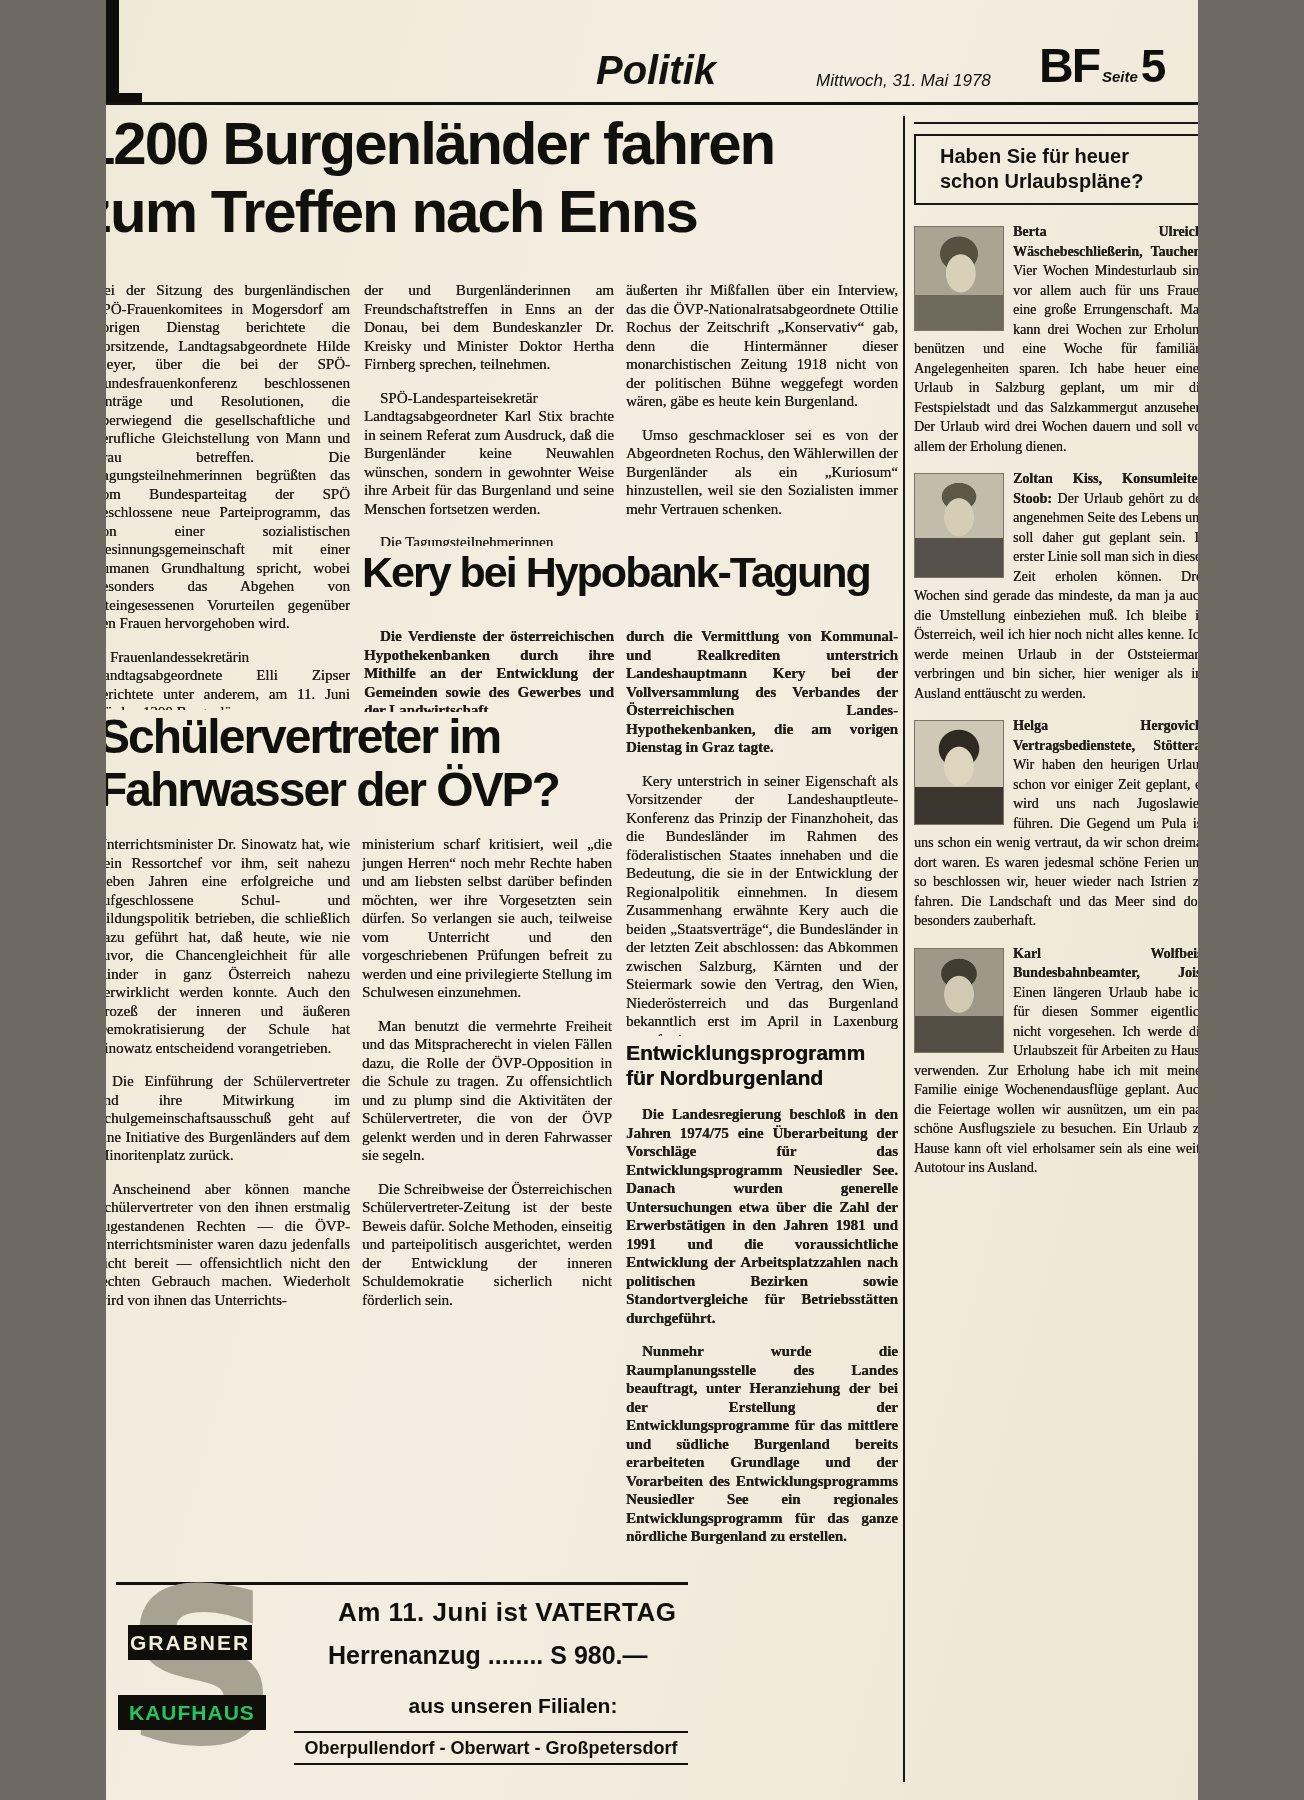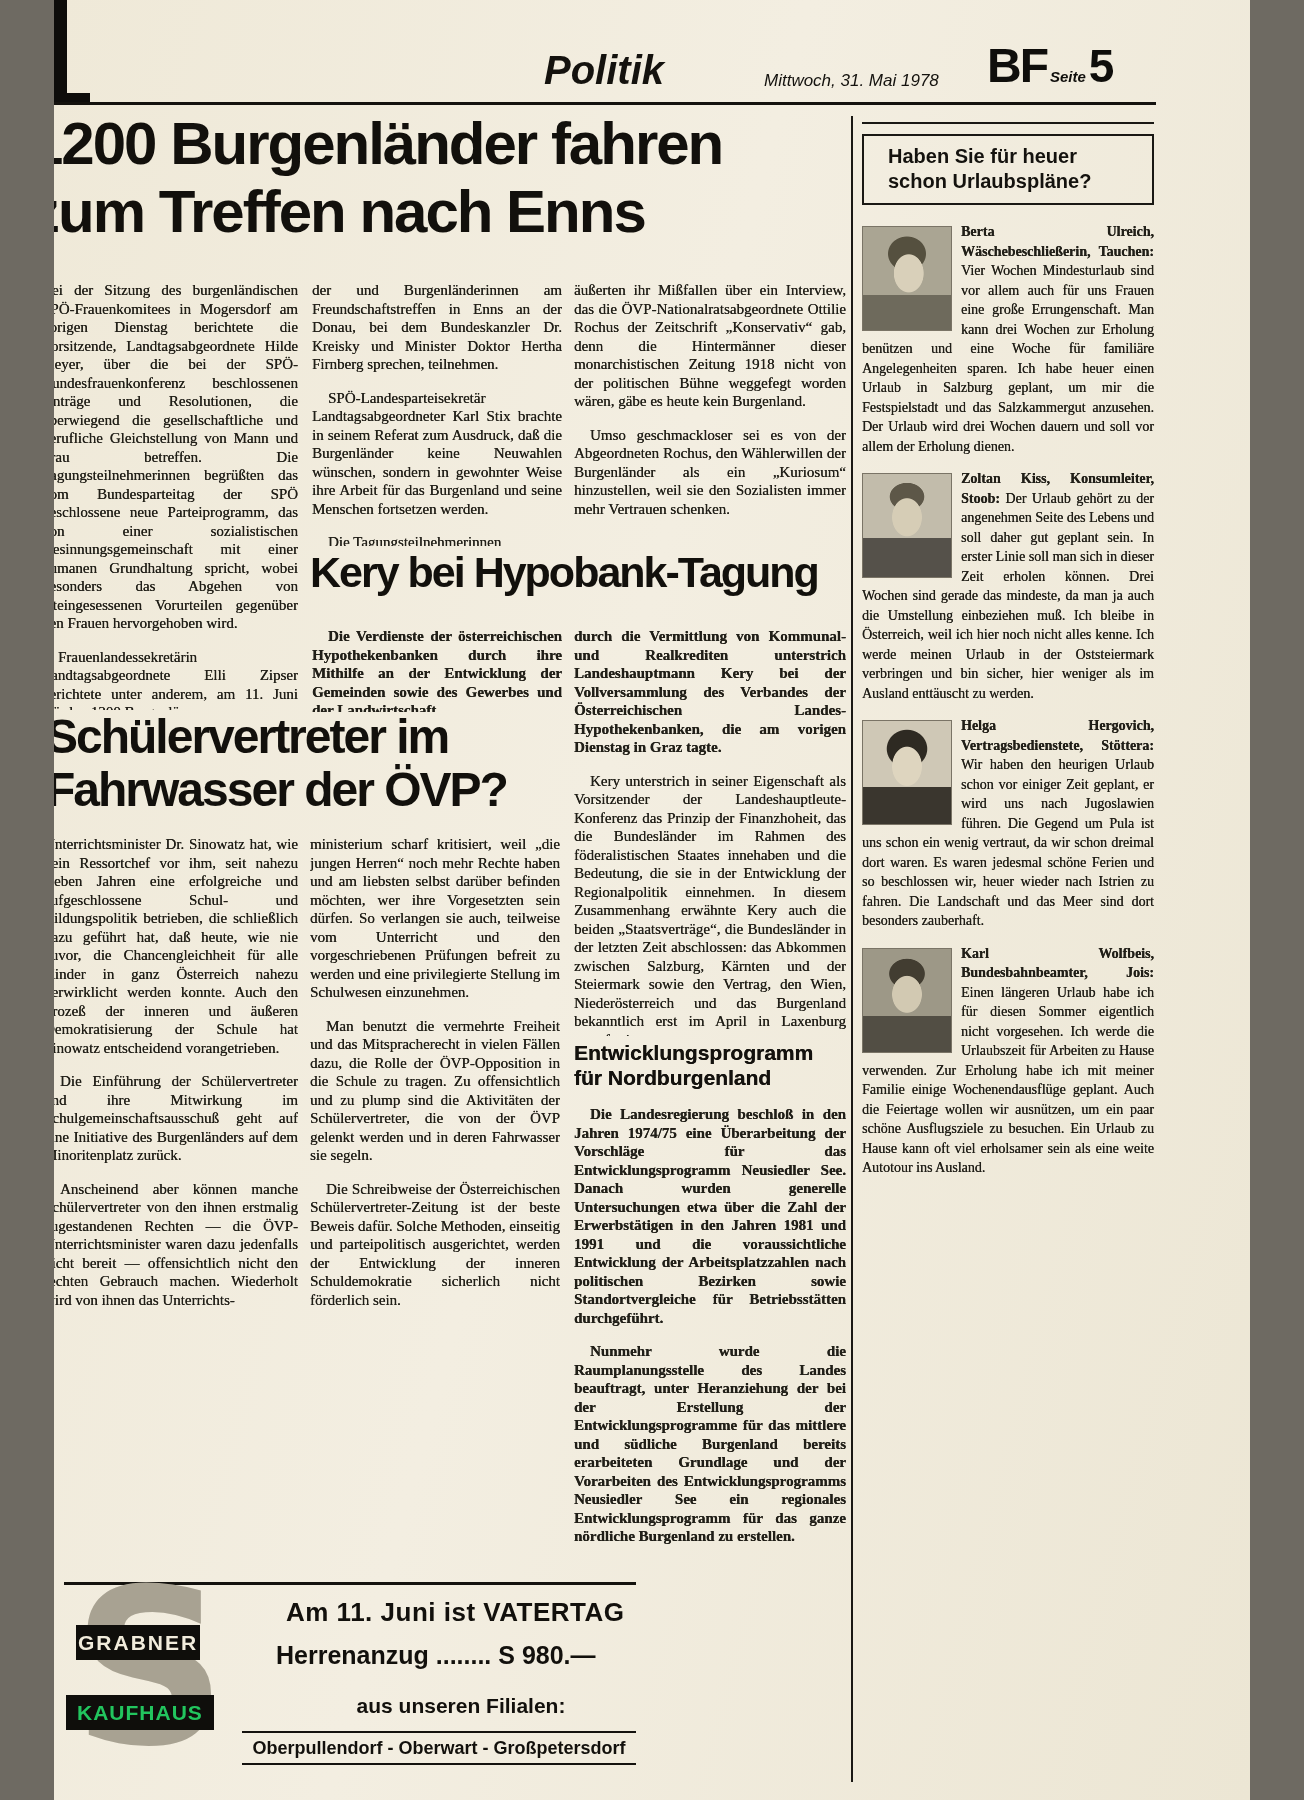--- a/index.html
+++ b/index.html
@@ -1,17 +1,17 @@
 <!DOCTYPE html>
 <html lang="de"><head>
 <meta charset="utf-8">
 <style>
   html,body{margin:0;padding:0;}
   body{background:#6e6a62;font-family:"Liberation Serif",serif;}
-  .page{position:relative;width:1196px;height:1800px;margin:0 auto;overflow:hidden;
+  .page{position:relative;width:1092px;height:1800px;margin:0 auto;overflow:hidden;
         background:linear-gradient(105deg,#efe9d8 0%,#f3eee1 45%,#ece6d4 100%);color:#201e18;}
   .abs{position:absolute;}
 
   
   .corner-a{left:0;top:0;width:13px;height:102px;background:#0e0d0b;}
   .corner-b{left:0;top:93px;width:36px;height:12px;background:#0e0d0b;}
 
   
   .sec-title{left:0;top:50px;width:1100px;text-align:center;
              font:italic bold 40px/1 "Liberation Sans",sans-serif;color:#14120e;}

